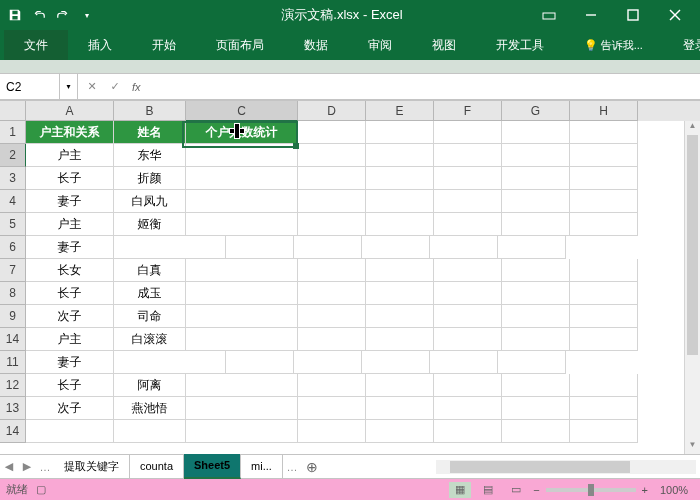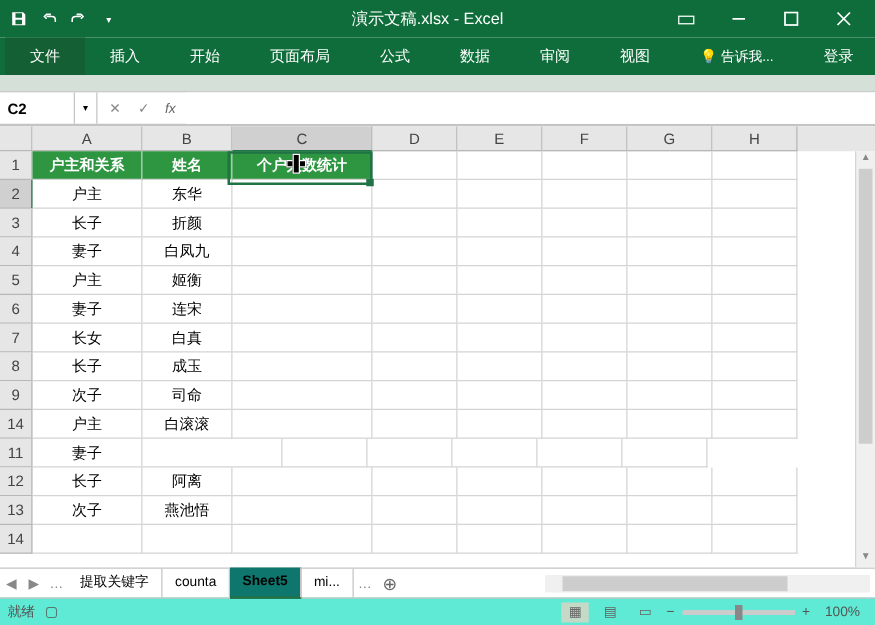--- a/index.html
+++ b/index.html
@@ -12,21 +12,21 @@
 .tb-right { margin-left: auto; display: flex; align-items: center; }
 .winbtn { width: 42px; height: 30px; display: flex; align-items: center; justify-content: center; cursor: pointer; }
 .ribbon { height: 30px; background: #0e6d3a; color: #fff; display: flex; align-items: center; font-size: 12px; padding: 0 4px; }
 .ribbon .tab { padding: 0 20px; height: 30px; display: flex; align-items: center; cursor: pointer; white-space: nowrap; }
 .ribbon .file { background: #145f33; }
 .ribbon .spacer { flex: 1; }
 .ribbon .tell { font-size: 11px; display: flex; align-items: center; gap: 3px; }
 .ribbon .share { display: flex; align-items: center; gap: 3px; font-size: 12px; }
 .toolbar-gap { height: 14px; background: #d5e0d8; border-bottom: 1px solid #c4c4c4; }
 .namebar { height: 26px; display: flex; align-items: center; border-bottom: 1px solid #c4c4c4; font-size: 12px; background: #fff; }
-.namebox { width: 60px; border-right: 1px solid #c4c4c4; padding: 0 6px; height: 100%; display: flex; align-items: center; font-weight: bold; }
+.namebox { width: 60px; border-right: 1px solid #c4c4c4; padding: 0 6px; height: 100%; display: flex; align-items: center; }
 .namebox-drop { width: 18px; border-right: 1px solid #c4c4c4; height: 100%; display: flex; align-items: center; justify-content: center; font-size: 8px; cursor: pointer; }
 .fx-btns { display: flex; align-items: center; padding: 0 4px; gap: 3px; }
 .fx-btn { width: 20px; height: 20px; display: flex; align-items: center; justify-content: center; cursor: pointer; color: #888; font-size: 11px; }
 .fx-label { font-style: italic; font-size: 11px; color: #666; padding: 0 4px; }
 .formula-input { flex: 1; padding: 0 6px; height: 100%; border: none; outline: none; }
 .grid-area { position: relative; height: 354px; border-top: 1px solid #c4c4c4; overflow: hidden; }
 .colhdr { display: flex; height: 20px; background: #e6e6e6; position: relative; }
 .corner { width: 26px; border-right: 1px solid #b7b7b7; border-bottom: 1px solid #b7b7b7; background: #e6e6e6; }
 .ch { flex: none; border-right: 1px solid #b7b7b7; border-bottom: 1px solid #b7b7b7; text-align: center; font-size: 12px; line-height: 20px; color: #444; background: #e6e6e6; }
 .ch.sel { background: #d0d0d0; border-bottom-color: #217346; }
@@ -47,21 +47,21 @@
 .scrollbar-v .thumb { position: absolute; left: 2px; right: 2px; top: 14px; height: 220px; background: #cdcdcd; cursor: pointer; }
 .scrollbar-v .arr { position: absolute; left: 0; right: 0; height: 14px; text-align: center; font-size: 8px; color: #888; cursor: pointer; }
 .sheettabs { height: 24px; display: flex; align-items: center; border-top: 1px solid #c4c4c4; font-size: 11px; background: #fff; }
 .st-nav { width: 18px; text-align: center; color: #888; cursor: pointer; }
 .st-tab { padding: 0 10px; border-right: 1px solid #c4c4c4; cursor: pointer; line-height: 23px; }
 .st-tab.active { background: #0f766e; border-bottom: 2px solid #217346; font-weight: bold; }
 .st-add { width: 22px; text-align: center; color: #666; cursor: pointer; font-size: 14px; }
 .st-scroll { flex: 1; display: flex; justify-content: flex-end; padding-right: 4px; }
 .hscroll { width: 260px; height: 14px; background: #f0f0f0; position: relative; }
 .hscroll .thumb { position: absolute; top: 1px; bottom: 1px; left: 14px; width: 180px; background: #cdcdcd; }
-.statusbar { height: 22px; background: #5eead4; border-top: 1px solid #c4c4c4; display: flex; align-items: center; font-size: 11px; padding: 0 6px; color: #555; }
+.statusbar { height: 22px; background: #f9a8d4; border-top: 1px solid #c4c4c4; display: flex; align-items: center; font-size: 11px; padding: 0 6px; color: #555; }
 .sb-left { display: flex; align-items: center; gap: 8px; }
 .sb-right { margin-left: auto; display: flex; align-items: center; gap: 6px; }
 .viewbtn { width: 22px; height: 16px; display: flex; align-items: center; justify-content: center; cursor: pointer; color: #666; }
 .viewbtn.active { background: #c4dac7; }
 .zoom-slider { width: 90px; height: 4px; background: #ccc; position: relative; cursor: pointer; }
 .zoom-slider .zthumb { position: absolute; left: 42px; top: -4px; width: 6px; height: 12px; background: #888; }
 .zoom-pct { width: 40px; text-align: center; }
 </style>
 </head>
 <body>
@@ -109,24 +109,24 @@
         </svg>
       </span>
   </div>
 </div>
 
 <div class="ribbon">
   <div class="tab file">文件</div>
   <div class="tab">插入</div>
   <div class="tab">开始</div>
   <div class="tab">页面布局</div>
-  <div class="tab">公式</div>
   <div class="tab">数据</div>
   <div class="tab">审阅</div>
   <div class="tab">视图</div>
+  <div class="tab">开发工具</div>
   <div class="spacer"></div>
   <div class="tab tell">
       <span>💡</span>
       <span>告诉我...</span>
     </div>
   <div class="tab">登录</div>
   <div class="tab share">
       <span>👤</span>
       <span>共享</span>
     </div>
@@ -209,21 +209,20 @@
         <div class="cell c"></div>
         <div class="cell d"></div>
         <div class="cell e"></div>
         <div class="cell f"></div>
         <div class="cell g"></div>
         <div class="cell h"></div>
       </div>
       <div class="row">
         <div class="rh">6</div>
         <div class="cell a">妻子</div>
-        <div class="cell b">连宋</div>
         <div class="cell c"></div>
         <div class="cell d"></div>
         <div class="cell e"></div>
         <div class="cell f"></div>
         <div class="cell g"></div>
         <div class="cell h"></div>
       </div>
       <div class="row">
         <div class="rh">7</div>
         <div class="cell a">长女</div>

